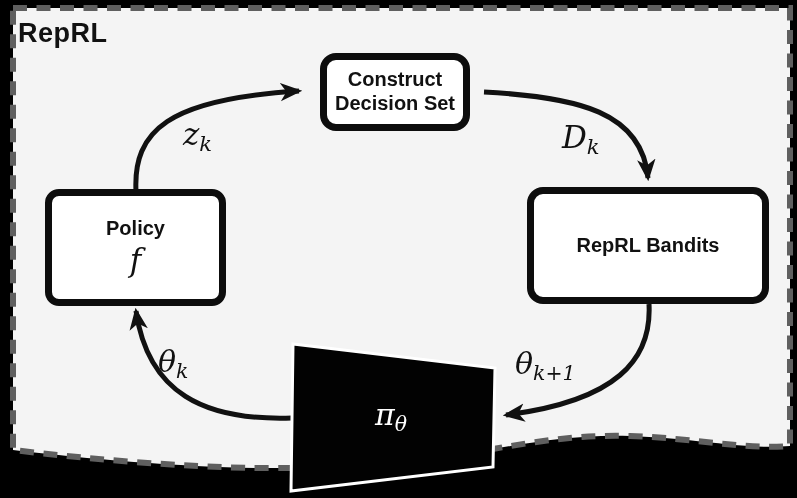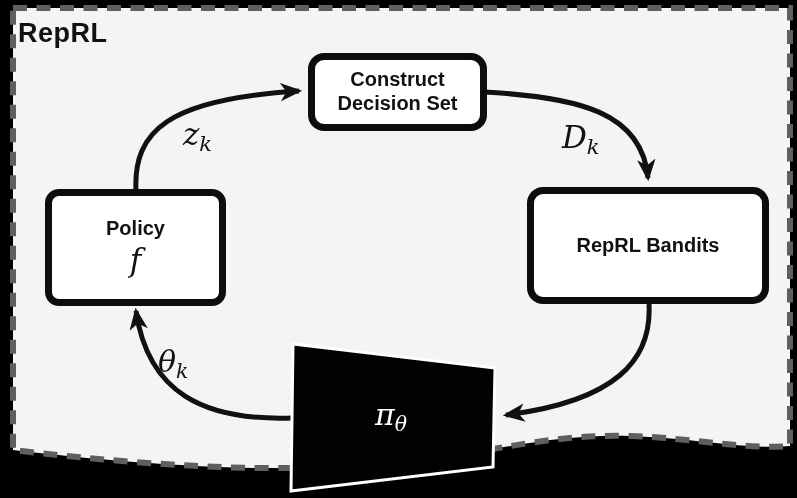--- a/index.html
+++ b/index.html
@@ -22,21 +22,21 @@
     position:absolute; left:18px; top:18px;
     font-size:27px; font-weight:bold; color:var(--ink); letter-spacing:0.5px;
   }
   .node{
     position:absolute; box-sizing:border-box;
     background:var(--node-fill); border:7px solid var(--node-border); border-radius:16px;
     display:flex; flex-direction:column; align-items:center; justify-content:center;
     text-align:center; color:var(--ink);
     font-weight:bold; font-size:20px; line-height:1.18;
   }
-  .node-construct{left:308px; top:53px; width:179px; height:78px;}
+  .node-construct{left:320px; top:53px; width:150px; height:78px;}
   .node-policy{left:45px; top:189px; width:181px; height:117px;border-radius:14px;}
   .node-bandits{left:527px; top:187px; width:242px; height:117px;}
   .math{font-family:"DejaVu Serif", serif; font-style:italic; font-weight:normal;}
   .node-symbol{font-size:31px; margin-top:1px;}
   .node-formula{font-size:23px; margin-top:3px; white-space:nowrap;}
   sub{font-size:68%; font-style:italic; vertical-align:-0.3em; line-height:0;}
 
   .edge-label{
     position:absolute; color:var(--ink); white-space:nowrap;
     font-family:"DejaVu Serif", serif; font-style:italic;text-align:right;
@@ -91,20 +91,21 @@
   </div>
 
   <div class="node node-bandits">
     <div>RepRL Bandits</div>
   </div>
 
   <div class="edge-label label-zk"><span>z</span><sub>k</sub></div>
 
   <div class="edge-label label-dk"><span>D</span><sub>k</sub></div>
 
+  <div class="edge-label label-thetak1"><span>θ</span><sub>k+1</sub></div>
 
   <div class="edge-label label-thetak"><span>θ</span><sub>k</sub></div>
 
   <svg width="797" height="498" viewBox="0 0 797 498">
     <polygon class="screen-shape" points="293,344 495,368 493,467 291,491"></polygon>
   </svg>
 
   <div class="screen-label"><span>π</span><sub>θ</sub></div>
 
 </div>

